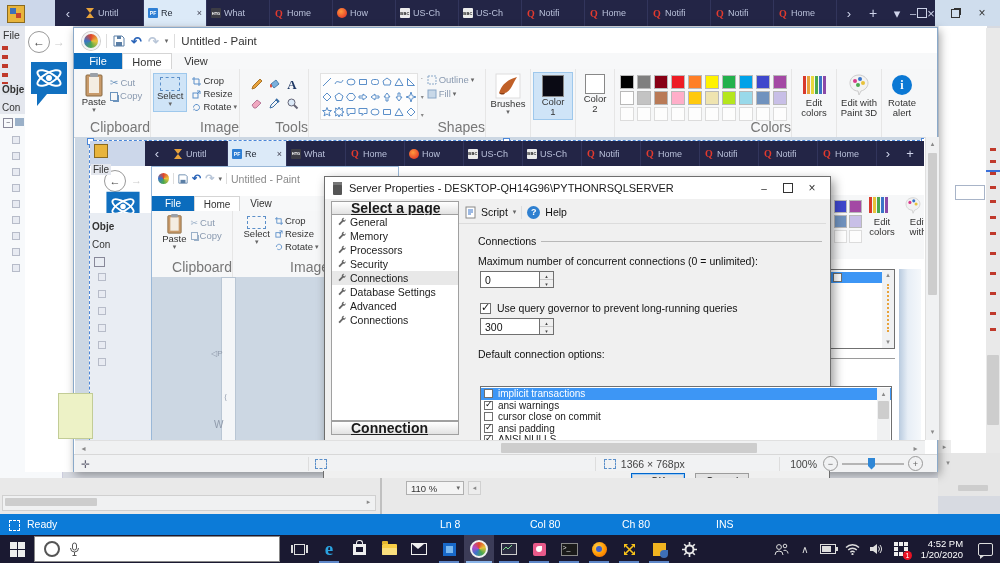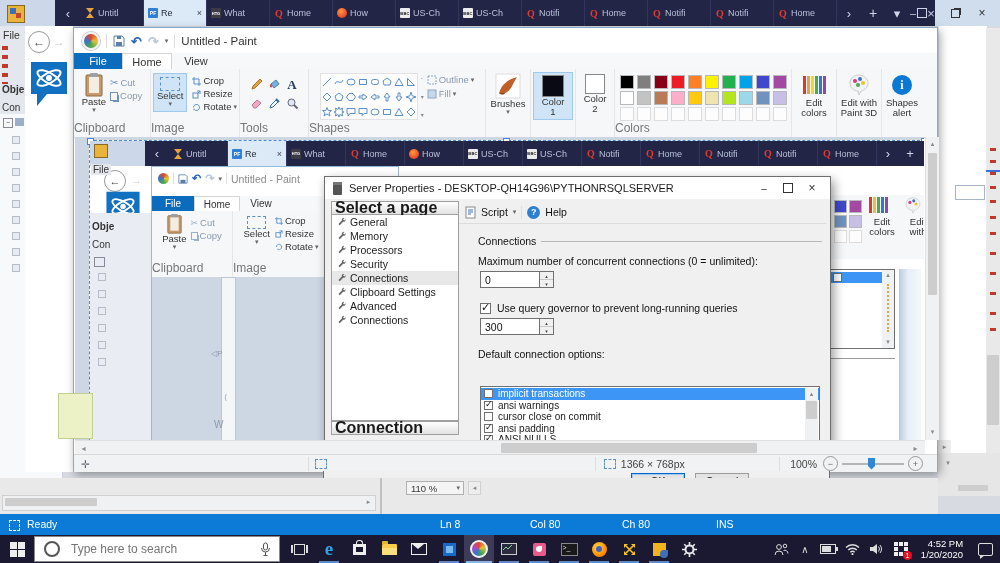--- a/index.html
+++ b/index.html
@@ -32,21 +32,21 @@
   .pwin{left:73px;top:27px;width:865px;height:445px;background:#fff;border:1px solid #8aa9c9;
         box-sizing:border-box;box-shadow:2px 3px 9px rgba(0,0,0,.35);}
   .qat{display:flex;align-items:center;gap:6px;font-size:11px;color:#333;}
   .sep{width:1px;height:14px;background:#ddd;}
   .ptabrow{display:flex;align-items:stretch;background:#f7f8f9;border-bottom:1px solid #d5d5d5;font-size:11px;}
   .ptab{display:flex;align-items:center;justify-content:center;width:48px;color:#333;}
   .ptab.file{background:#0b6cbd;color:#fff;}
   .ptab.sel{background:#fff;border:1px solid #d5d5d5;border-bottom:none;margin-bottom:-1px;}
   .ribbon{display:flex;align-items:stretch;background:#f6f7f8;border-bottom:1px solid #d5d5d5;}
   .grp{flex:none;position:relative;border-right:1px solid #e6e6e6;display:flex;flex-direction:column;align-items:center;}
-  .grp-label{position:absolute;bottom:2px;left:0;right:0;text-align:left;font-size:12px;color:#777;}
+  .grp-label{position:absolute;bottom:2px;left:0;right:0;text-align:right;font-size:14px;color:#777;}
   .btnlbl{font-size:9.5px;color:#333;text-align:center;line-height:10px;}
   .muted{color:#8a9ab0;}
   .drop{font-size:7px;color:#666;line-height:6px;}
   .sw{width:14px;height:14px;border:1px solid #b9b9b9;box-sizing:border-box;background:#fff;}
   .sw.empty{border-color:#dcdcdc;background:#fdfdfd;}
   .pal{display:grid;grid-template-columns:repeat(10,17px);grid-auto-rows:16px;align-items:center;justify-items:center;}
   .shapegrid{display:grid;grid-template-columns:repeat(8,12px);grid-auto-rows:15px;align-items:center;justify-items:center;}
   .dashbox{border:1px dashed #5b8fc9;}
   
   .sb{background:#f0f1f2;}
@@ -54,21 +54,21 @@
   .sb-thumb{background:#cdcdcd;border-radius:1px;}
   
   .canvas{left:1px;top:109px;width:849px;height:303px;overflow:hidden;background:#ccd7e3;}
   .paste{border:1px dashed #4a86d8;background:#fff;box-sizing:border-box;}
   .handle{width:5px;height:5px;background:#fff;border:1px solid #4a86d8;}
   
   .dlg{width:507px;background:#f0f0f0;border:1px solid #6e6e6e;box-sizing:border-box;box-shadow:3px 4px 10px rgba(0,0,0,.4);}
   .dlg-title{height:22px;background:#fff;display:flex;align-items:center;font-size:11px;color:#1a1a1a;}
   .dlg-ctl{width:24px;height:16px;display:flex;align-items:center;justify-content:center;font-size:10px;color:#333;}
   .panehdr{background:linear-gradient(#ffffff,#e2e2e2);border:1px solid #a0a0a0;font-weight:bold;
-           font-size:16px;color:#1a1a1a;display:flex;align-items:center;padding-left:3px;box-sizing:border-box;}
+           font-size:14px;color:#1a1a1a;display:flex;align-items:center;padding-left:19px;box-sizing:border-box;text-decoration:underline;}
   .pagelist{background:#fff;border:1px solid #a0a0a0;border-top:none;box-sizing:border-box;}
   .pageitem{display:flex;align-items:center;gap:4px;height:14px;padding-left:5px;font-size:10.5px;color:#1a1a1a;}
   .pageitem.sel{background:#e8e8e8;}
   .dlbl{font-size:10.5px;color:#111;}
   .spin{background:#fff;border:1px solid #707070;box-sizing:border-box;font-size:10.5px;color:#111;
         display:flex;align-items:center;padding-left:4px;}
   .spinbtns{border:1px solid #707070;border-left:none;box-sizing:border-box;display:flex;flex-direction:column;background:#f0f0f0;}
   .spinbtns div{flex:1;display:flex;align-items:center;justify-content:center;font-size:5px;color:#444;border-bottom:1px solid #c8c8c8;}
   .spinbtns div:last-child{border-bottom:none;}
   .cb{width:11px;height:11px;border:1px solid #707070;background:#fff;box-sizing:border-box;position:relative;flex:none;}
@@ -581,21 +581,21 @@
             <circle cx="6" cy="7" r="2" fill="#d83a8c"></circle>
             <circle cx="11" cy="5" r="2" fill="#3a74c8"></circle>
             <circle cx="14" cy="9" r="2" fill="#e8c23a"></circle>
             <circle cx="9" cy="11" r="2" fill="#4aa84e"></circle>
           </svg>
         <span class="btnlbl" style="width:42px;margin-top:2px;">Edit with Paint 3D</span>
       </div>
 
       <div class="grp" style="width:40px;border-right:none;">
         <span style="width:20px;height:20px;border-radius:50%;background:#0b78d4;color:#fff;font-size:12px;font-weight:bold;display:flex;align-items:center;justify-content:center;margin-top:6px;font-family:'Liberation Serif',serif;">i</span>
-        <span class="btnlbl" style="width:38px;margin-top:3px;">Shapes alert</span>
+        <span class="btnlbl" style="width:38px;margin-top:3px;">Rotate alert</span>
       </div>
     </div>
 
     <div class="abs canvas">
 
       <div class="abs paste" style="left:14px;top:3px;width:836px;height:310px;"></div>
       <div class="abs handle" style="left:12px;top:1px;"></div>
       <div class="abs handle" style="left:428px;top:1px;"></div>
       <div class="abs handle" style="left:846px;top:1px;"></div>
 
@@ -853,21 +853,21 @@
               <div class="pageitem sel">
                 <span><svg width="9" height="9" viewBox="0 0 10 10">
                     <path d="M8 1a2.3 2.3 0 0 0-2.6 3L1.6 7.8l1.5 1.4 3.7-3.9A2.3 2.3 0 0 0 9.6 2.6L8.1 4 6.7 2.6 8.2 1z" fill="#666"></path>
                   </svg></span>
                 <span>Connections</span>
               </div>
               <div class="pageitem">
                 <span><svg width="9" height="9" viewBox="0 0 10 10">
                     <path d="M8 1a2.3 2.3 0 0 0-2.6 3L1.6 7.8l1.5 1.4 3.7-3.9A2.3 2.3 0 0 0 9.6 2.6L8.1 4 6.7 2.6 8.2 1z" fill="#666"></path>
                   </svg></span>
-                <span>Clipboard Settings</span>
+                <span>Database Settings</span>
               </div>
               <div class="pageitem">
                 <span><svg width="9" height="9" viewBox="0 0 10 10">
                     <path d="M8 1a2.3 2.3 0 0 0-2.6 3L1.6 7.8l1.5 1.4 3.7-3.9A2.3 2.3 0 0 0 9.6 2.6L8.1 4 6.7 2.6 8.2 1z" fill="#666"></path>
                   </svg></span>
                 <span>Advanced</span>
               </div>
               <div class="pageitem">
                 <span><svg width="9" height="9" viewBox="0 0 10 10">
                     <path d="M8 1a2.3 2.3 0 0 0-2.6 3L1.6 7.8l1.5 1.4 3.7-3.9A2.3 2.3 0 0 0 9.6 2.6L8.1 4 6.7 2.6 8.2 1z" fill="#666"></path>
@@ -902,21 +902,21 @@
         <div class="abs" style="left:155px;top:125px;display:flex;align-items:center;gap:6px;">
           <span class="cb on"></span>
           <span class="dlbl">Use query governor to prevent long-running queries</span>
         </div>
         <div class="abs spin" style="left:155px;top:141px;width:60px;height:17px;">300</div>
         <div class="abs spinbtns" style="left:215px;top:141px;width:14px;height:17px;">
             <div>▴</div>
             <div>▾</div>
           </div>
         <span class="abs dlbl" style="left:153px;top:171px;">Default connection options:</span>
-        <div class="abs optlist" style="left:155px;top:187px;width:340px;height:71px;">
+        <div class="abs optlist" style="left:155px;top:187px;width:412px;height:71px;">
           <div id="opt-rows" style="margin-top:1px;">
               <div class="optrow sel">
                 <div class="cb small"></div>
                 <span>implicit transactions</span>
               </div>
               <div class="optrow">
                 <div class="cb small on"></div>
                 <span>ansi warnings</span>
               </div>
               <div class="optrow">
@@ -1008,21 +1008,20 @@
     <div class="ticon" style="width:34px;">
       <span style="display:grid;grid-template-columns:7px 7px;grid-auto-rows:7px;gap:1px;">
           <span style="background:#eee;"></span>
           <span style="background:#eee;"></span>
           <span style="background:#eee;"></span>
           <span style="background:#eee;"></span>
         </span>
     </div>
     <div class="tsearch" style="width:246px;height:26px;">
       <span style="width:12px;height:12px;border:2px solid #555;border-radius:50%;margin:0 9px;flex:none;"></span>
-      <input type="text" placeholder="Type here to search" style="">
       <svg width="11" height="15" viewBox="0 0 11 15" style="margin-right:8px;flex:none;">
           <rect x="3.5" y="1" width="4" height="7" rx="2" fill="none" stroke="#555"></rect>
           <path d="M1.5 6a4 4 0 0 0 8 0M5.5 10v3M3.5 13.5h4" fill="none" stroke="#555"></path>
         </svg>
     </div>
     <div class="ticon" style="margin-left:4px;">
       <span style="display:flex;gap:1px;align-items:center;">
           <span style="width:2px;height:8px;background:#ddd;"></span>
           <span class="sqr" style="color:#ddd;width:9px;height:9px;"></span>
           <span style="width:2px;height:8px;background:#ddd;"></span>

